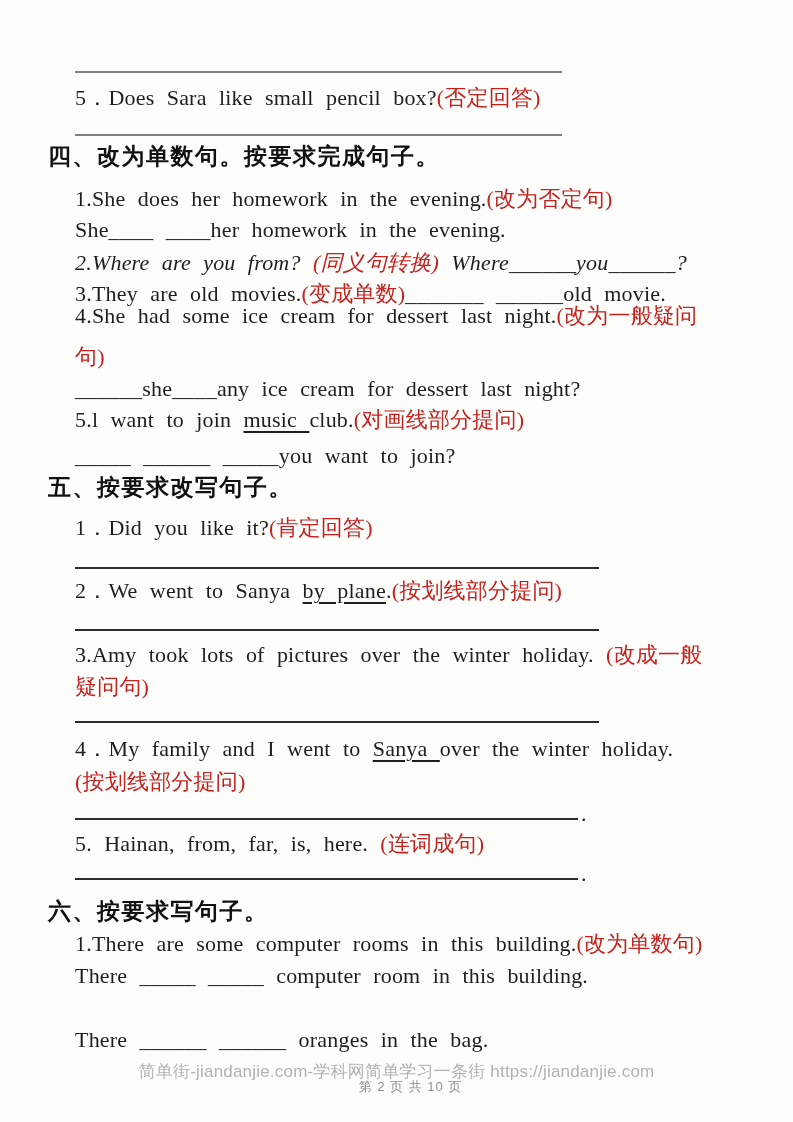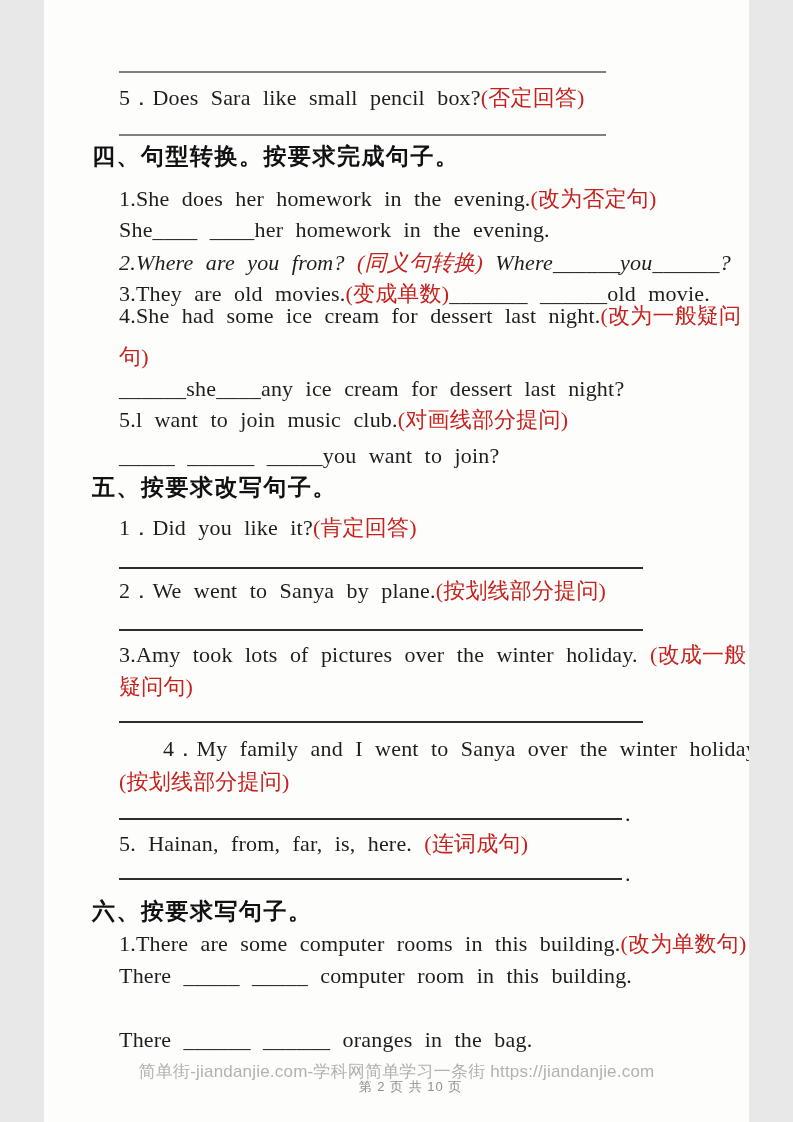--- a/index.html
+++ b/index.html
@@ -1,33 +1,33 @@
 <!DOCTYPE html>
 <html><head>
 <meta charset="utf-8">
 <style>
   html,body { margin:0; padding:0; background:#e8e8e8; }
   .sheet {
-    position:relative; width:705px; height:1122px; margin:0 auto;
+    position:relative; width:793px; height:1122px; margin:0 auto;
     background:#fdfdfc; overflow:hidden;
     font-family:"Liberation Serif","DejaVu Serif",serif;
     color:#1e1e1e;
   }
   .ln {
     position:absolute; white-space:nowrap;
     font-size:22px; word-spacing:0.30em; letter-spacing:0.2px;
     line-height:1.25;
   }
   .red { color:#c5221e; }
   .h {
     font-family:"Liberation Sans","DejaVu Sans",sans-serif;
     font-weight:bold; font-size:23px; letter-spacing:1.5px;
     word-spacing:normal; color:#111;
   }
-  .u { text-underline-offset:4px; text-decoration-thickness:1.5px; }
+  .u { text-decoration:underline; text-underline-offset:4px; text-decoration-thickness:1.5px; }
   .ans { position:absolute; border-top:2px solid #808080; height:0; }
   .ansd { border-top-color:#2e2e2e; }
   .ansrow { position:absolute; display:flex; align-items:flex-end; }
   .ansrow .bar { display:inline-block; border-bottom:2px solid #2e2e2e; height:26px; }
   .ansrow .dot { font-size:22px; line-height:0.6; padding-left:3px; color:#1e1e1e; }
   .footer {
     position:absolute; left:0; width:100%; text-align:center;
     font-family:"Liberation Sans","DejaVu Sans",sans-serif;
     color:#b3b2b0; font-size:17px; letter-spacing:0.2px;
   }
@@ -43,21 +43,21 @@
 <div class="sheet">
 
   <div class="ans" style="top:71px; left:75px; width:487px;"></div>
 
   <div class="ln" style="top:84px; left:75px;">
     <span>5．Does Sara like small pencil box?</span><span class="red">(否定回答)</span>
   </div>
 
   <div class="ans" style="top:134px; left:75px; width:487px;"></div>
 
-  <div class="ln h" style="top:142px; left:48px;">四、句型转换。按要求完成句子。</div>
+  <div class="ln h" style="top:142px; left:48px;">四、改为单数句。按要求完成句子。</div>
 
   <div class="ln" style="top:185px; left:75px;">
     <span>1.She does her homework in the evening.</span><span class="red">(改为否定句)</span>
   </div>
   <div class="ln" style="top:216px; left:75px;">She____ ____her homework in the evening.</div>
 
   <div class="ln" style="top:249px; left:75px;font-style:italic;">
     <span>2.Where are you from? </span><span class="red">(同义句转换)</span><span> Where______you______?</span>
   </div>
 
@@ -87,21 +87,21 @@
     <span>2．We went to Sanya </span><span class="u">by plane</span><span>.</span><span class="red">(按划线部分提问)</span>
   </div>
   <div class="ans ansd" style="top:629px; left:75px; width:524px;"></div>
 
   <div class="ln" style="top:641px; left:75px;">
     <span>3.Amy took lots of pictures over the winter holiday. </span><span class="red">(改成一般</span>
   </div>
   <div class="ln red" style="top:673px; left:75px;">疑问句)</div>
   <div class="ans ansd" style="top:721px; left:75px; width:524px;"></div>
 
-  <div class="ln" style="top:735px; left:75px;margin-left:44px;">
+  <div class="ln" style="top:735px; left:75px;">
     <span>4．My family and I went to </span><span class="u">Sanya </span><span>over the winter holiday.</span>
   </div>
   <div class="ln red" style="top:768px; left:75px;">(按划线部分提问)</div>
   <div class="ansrow" style="top:792px; left:75px;">
     <span class="bar" style="width:503px;"></span>
       <span class="dot">.</span>
   </div>
 
   <div class="ln" style="top:830px; left:75px;">
     <span>5. Hainan, from, far, is, here. </span><span class="red">(连词成句)</span>

